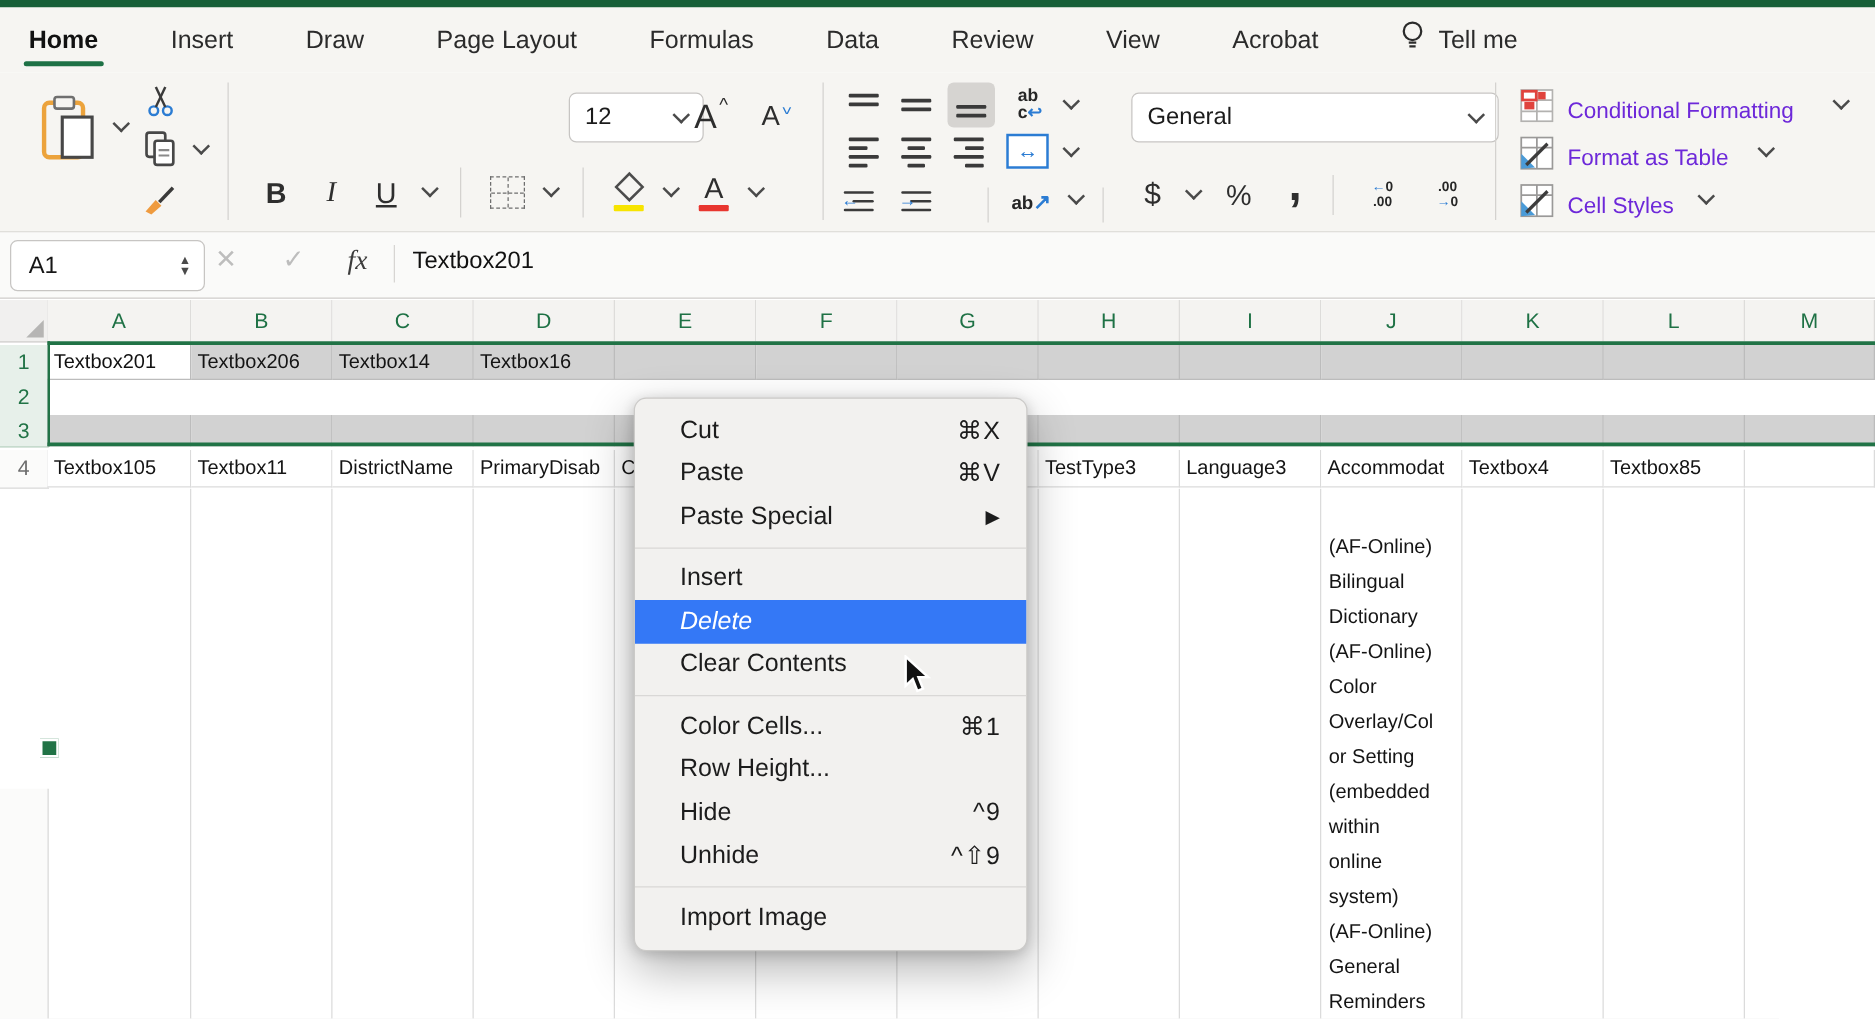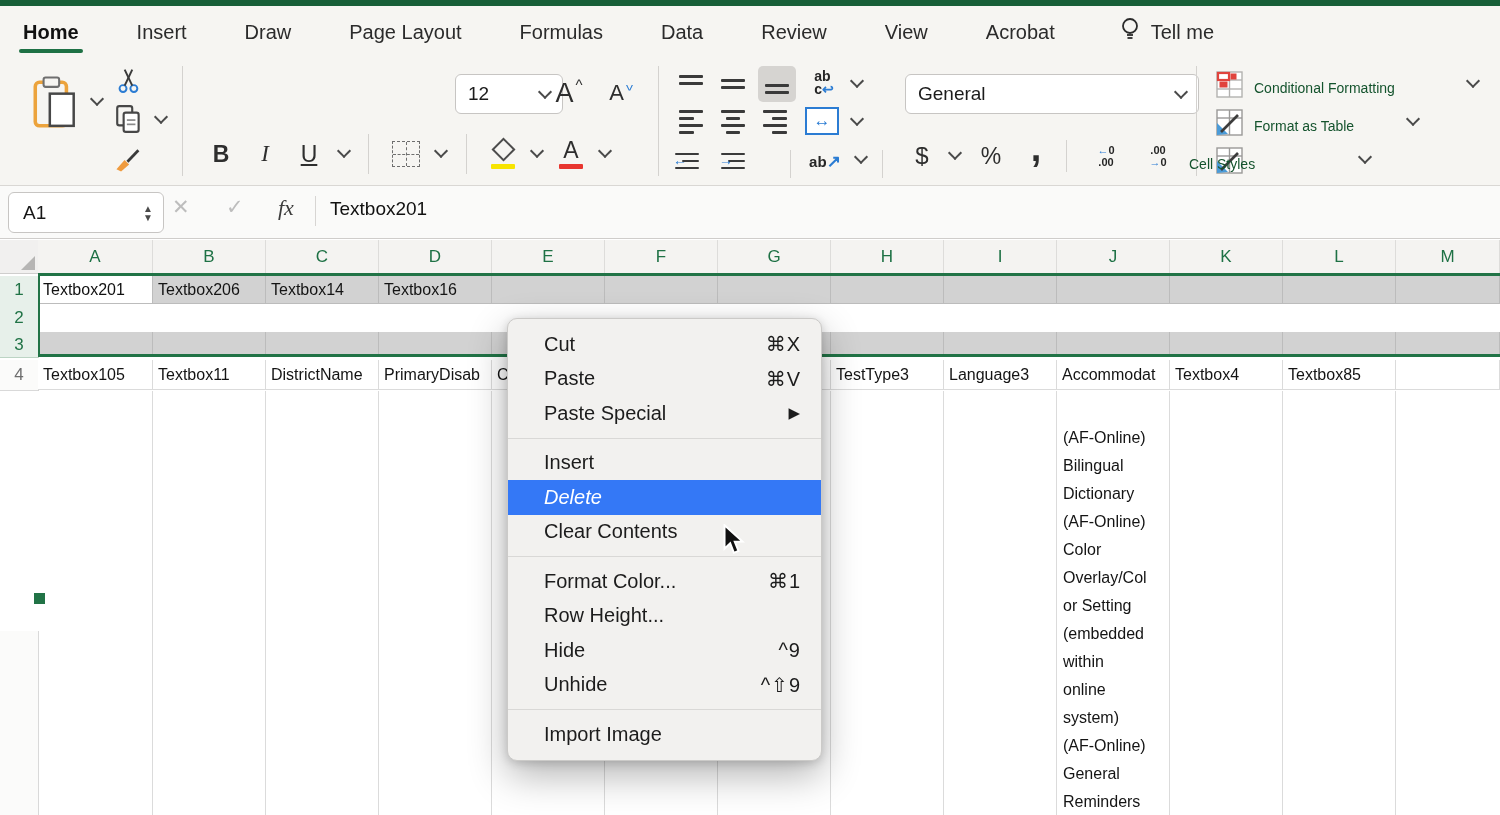--- a/index.html
+++ b/index.html
@@ -12,21 +12,21 @@
   .tab{position:relative;font-size:20px;color:#2b2b2b;padding:0 6px;margin-right:46px;height:52px;
        display:flex;align-items:center;cursor:default;}
   .tab:first-child{margin-left:17px;font-weight:700;color:#111;}
   .tab.active::after{content:"";position:absolute;left:2px;right:2px;bottom:5px;height:4px;
        border-radius:2px;background:#1e7145;}
   .tellme{display:flex;align-items:center;gap:10px;font-size:20px;color:#2b2b2b;margin-left:12px;}
   
   .ribbon{position:absolute;left:0;top:58px;width:1500px;height:127px;background:#f6f5f2;
           border-bottom:1px solid #d9d7d4;}
   .gdiv{position:absolute;top:8px;height:110px;width:1px;background:#d4d2cf;}
-  .rlabel{font-size:14px;color:#14532d;}
+  .rlabel{font-size:18px;color:#6d28d9;}
   .chev{width:8px;height:8px;display:inline-block;border-right:2px solid #4a4a4a;
         border-bottom:2px solid #4a4a4a;transform:rotate(45deg);margin-left:4px;margin-top:-4px;}
   .combo{position:absolute;background:#fff;border:1px solid #c7c5c3;border-radius:6px;
          display:flex;align-items:center;font-size:19px;color:#1b1b1b;padding:0 12px;}
   .combo .chev{margin-left:auto;}
   .btn{position:absolute;display:flex;align-items:center;justify-content:center;color:#2e2e2e;}
   .lines{display:flex;flex-direction:column;width:24px;}
   .lines i{display:block;height:2.6px;background:#3a3a3a;border-radius:1px;margin:2.2px 0;}
   .sel-bg{background:#d6d4d1;border-radius:5px;}
   .minitxt{font-size:11px;line-height:12px;color:#262626;text-align:center;font-weight:600;}
@@ -348,21 +348,21 @@
 
     <div class="btn" style="left:1214px;top:88px;width:30px;height:28px;">
       <svg width="27" height="27" viewBox="0 0 27 27">
         <rect x="1" y="1" width="25" height="25" fill="#fff" stroke="#9a9998" stroke-width="1.4"></rect>
         <line x1="1" y1="9" x2="26" y2="9" stroke="#9a9998" stroke-width="1.4"></line>
         <line x1="13.5" y1="1" x2="13.5" y2="26" stroke="#9a9998" stroke-width="1.4"></line>
         <path d="M1 26 L1 14 L12 25 Z" fill="#4a9bd8"></path>
         <line x1="5" y1="23" x2="22" y2="6" stroke="#3c3c3c" stroke-width="2.6"></line>
       </svg>
     </div>
-    <div class="rlabel" style="position:absolute;left:1189px;top:92px;line-height:28px;">Cell Styles</div>
+    <div class="rlabel" style="position:absolute;left:1254px;top:92px;line-height:28px;">Cell Styles</div>
     <span class="chev" style="position:absolute;left:1356px;top:98px;"></span>
   </div>
 
   <div class="fbar">
     <div class="namebox">
       <span>A1</span>
       <span class="spinner">
         <span>▲</span>
         <span>▼</span>
       </span>
@@ -504,21 +504,21 @@
       <span>Insert</span>
     </div>
     <div class="mi hl">
       <span>Delete</span>
     </div>
     <div class="mi">
       <span>Clear Contents</span>
     </div>
     <div class="msep"></div>
     <div class="mi">
-      <span>Format Color...</span>
+      <span>Color Cells...</span>
       <span class="sc">⌘1</span>
     </div>
     <div class="mi">
       <span>Row Height...</span>
     </div>
     <div class="mi">
       <span>Hide</span>
       <span class="sc">^9</span>
     </div>
     <div class="mi">

